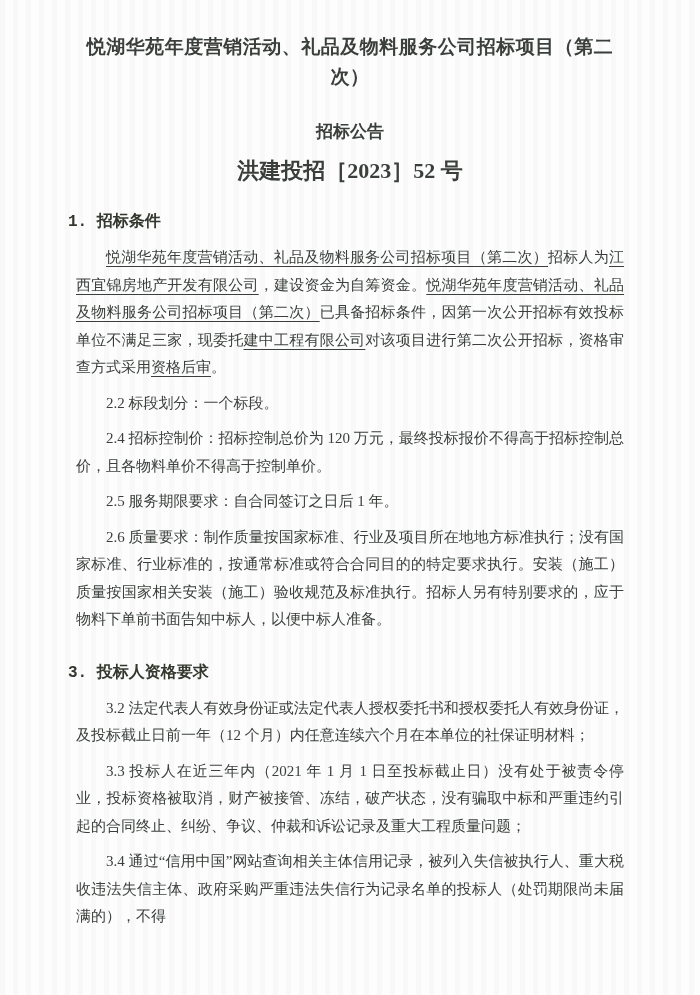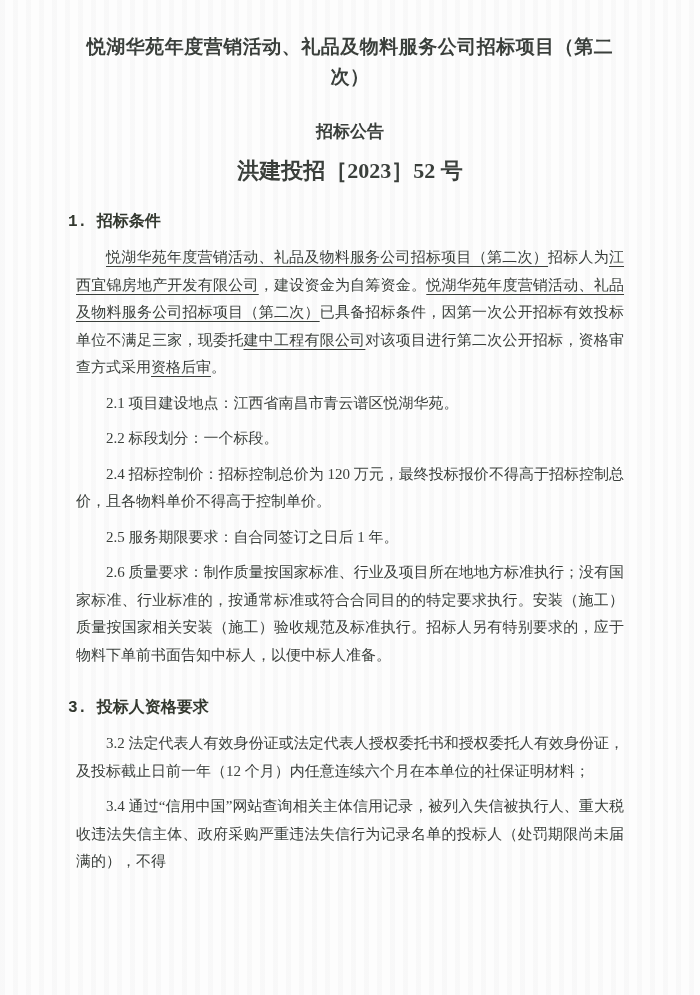--- a/index.html
+++ b/index.html
@@ -94,30 +94,30 @@
 
     <div class="section">
       <div class="section-heading">1. 招标条件</div>
       <div class="paragraphs">
           <p class="para"><span class="u">悦湖华苑年度营销活动、礼品及物料服务公司招标项目（第二次）</span><span>招标人为</span><span class="u">江西宜锦房地产开发有限公司</span><span>，建设资金为自筹资金。</span><span class="u">悦湖华苑年度营销活动、礼品及物料服务公司招标项目（第二次）</span><span>已具备招标条件，因第一次公开招标有效投标单位不满足三家，现委托</span><span class="u">建中工程有限公司</span><span>对该项目进行第二次公开招标，资格审查方式采用</span><span class="u">资格后审</span><span>。</span></p>
         </div>
     </div>
 
     <div class="section">
       <div class="paragraphs">
-          <p class="para"><span>2.1 项目建设地点：江西省南昌市青云谱区悦湖华苑。</span></p>
           <p class="para"><span>2.2 标段划分：一个标段。</span></p>
           <p class="para"><span>2.4 招标控制价：招标控制总价为 120 万元，最终投标报价不得高于招标控制总价，且各物料单价不得高于控制单价。</span></p>
           <p class="para"><span>2.5 服务期限要求：自合同签订之日后 1 年。</span></p>
           <p class="para"><span>2.6 质量要求：制作质量按国家标准、行业及项目所在地地方标准执行；没有国家标准、行业标准的，按通常标准或符合合同目的的特定要求执行。安装（施工）质量按国家相关安装（施工）验收规范及标准执行。招标人另有特别要求的，应于物料下单前书面告知中标人，以便中标人准备。</span></p>
         </div>
     </div>
 
     <div class="section">
       <div class="section-heading">3. 投标人资格要求</div>
       <div class="paragraphs">
           <p class="para"><span>3.2 法定代表人有效身份证或法定代表人授权委托书和授权委托人有效身份证，及投标截止日前一年（12 个月）内任意连续六个月在本单位的社保证明材料；</span></p>
+          <p class="para"><span>3.3 投标人在近三年内（2021 年 1 月 1 日至投标截止日）没有处于被责令停业，投标资格被取消，财产被接管、冻结，破产状态，没有骗取中标和严重违约引起的合同终止、纠纷、争议、仲裁和诉讼记录及重大工程质量问题；</span></p>
           <p class="para"><span>3.4 通过“信用中国”网站查询相关主体信用记录，被列入失信被执行人、重大税收违法失信主体、政府采购严重违法失信行为记录名单的投标人（处罚期限尚未届满的），不得</span></p>
         </div>
     </div>
 
   </div>
 </div>
 
 </body></html>

